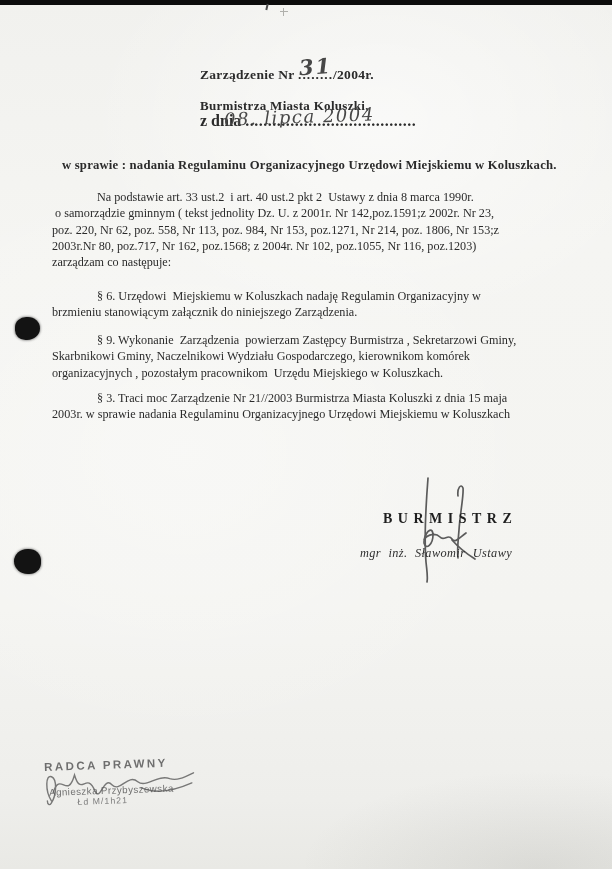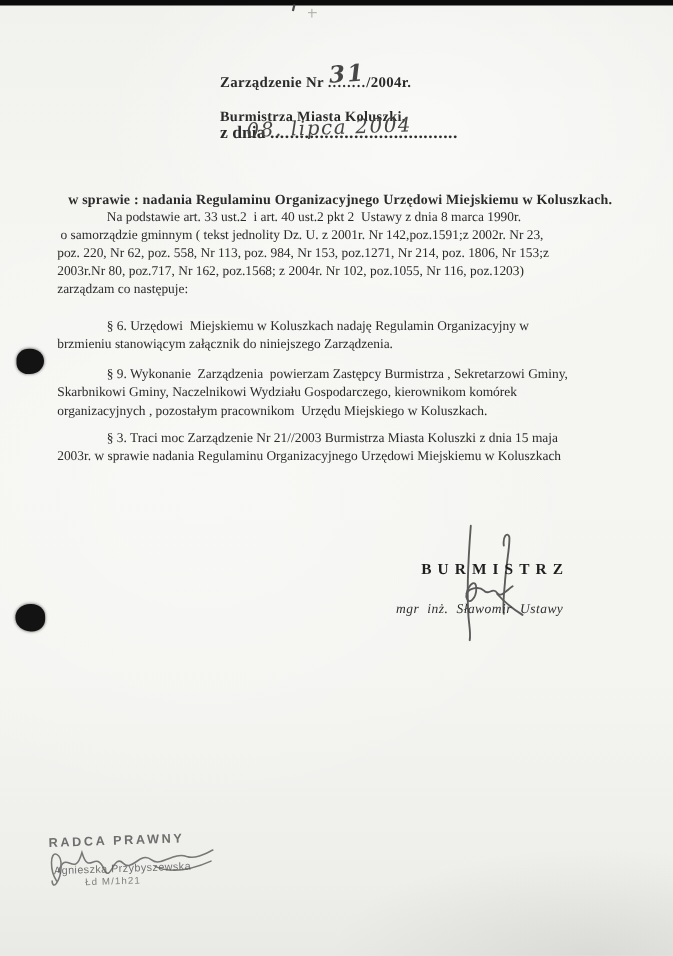--- a/index.html
+++ b/index.html
@@ -24,21 +24,21 @@
   .header-block{position:absolute;left:200px;top:66px;}
   .title-line{position:relative;font-size:13.5px;font-weight:bold;letter-spacing:0.3px;line-height:18px;white-space:nowrap;}
   .title-dots{letter-spacing:1px;}
   .hand{font-family:"DejaVu Serif",serif;font-style:italic;color:#474747;}
   .hand-number{position:absolute;left:99px;top:-8px;font-size:21px;letter-spacing:2px;transform:rotate(-4deg);display:inline-block;}
   .issuer-line{margin-top:14px;font-size:13px;font-weight:bold;letter-spacing:0.3px;line-height:15px;white-space:nowrap;}
   .date-line{font-size:16px;font-weight:bold;line-height:15px;white-space:nowrap;}
   .date-dots{letter-spacing:0.5px;}
   .hand-date{position:absolute;left:24px;top:40px;font-size:18px;letter-spacing:1.5px;transform:rotate(-2deg);white-space:nowrap;}
 
-  .subject-line{position:absolute;left:62px;top:174px;font-size:12.7px;font-weight:bold;letter-spacing:0.2px;white-space:pre;}
+  .subject-line{position:absolute;left:62px;top:158px;font-size:12.7px;font-weight:bold;letter-spacing:0.2px;white-space:pre;}
   .para{position:absolute;left:52px;font-size:12.2px;line-height:16.3px;white-space:pre;text-indent:45px;}
   .preamble{top:189px;}
   .section-1{top:288px;}
   .section-2{top:332px;}
   .section-3{top:390px;}
   .section-4{top:432px;}
 
   .sig-mayor-svg{position:absolute;left:402px;top:474px;width:80px;height:110px;}
   .signature-role{position:absolute;left:383px;top:511px;font-size:14px;font-weight:bold;letter-spacing:5.5px;white-space:nowrap;color:#1f1f1f;}
   .signature-name{position:absolute;left:360px;top:546px;font-size:12.3px;font-style:italic;letter-spacing:0.4px;word-spacing:4px;white-space:nowrap;color:#2e2e2e;}

